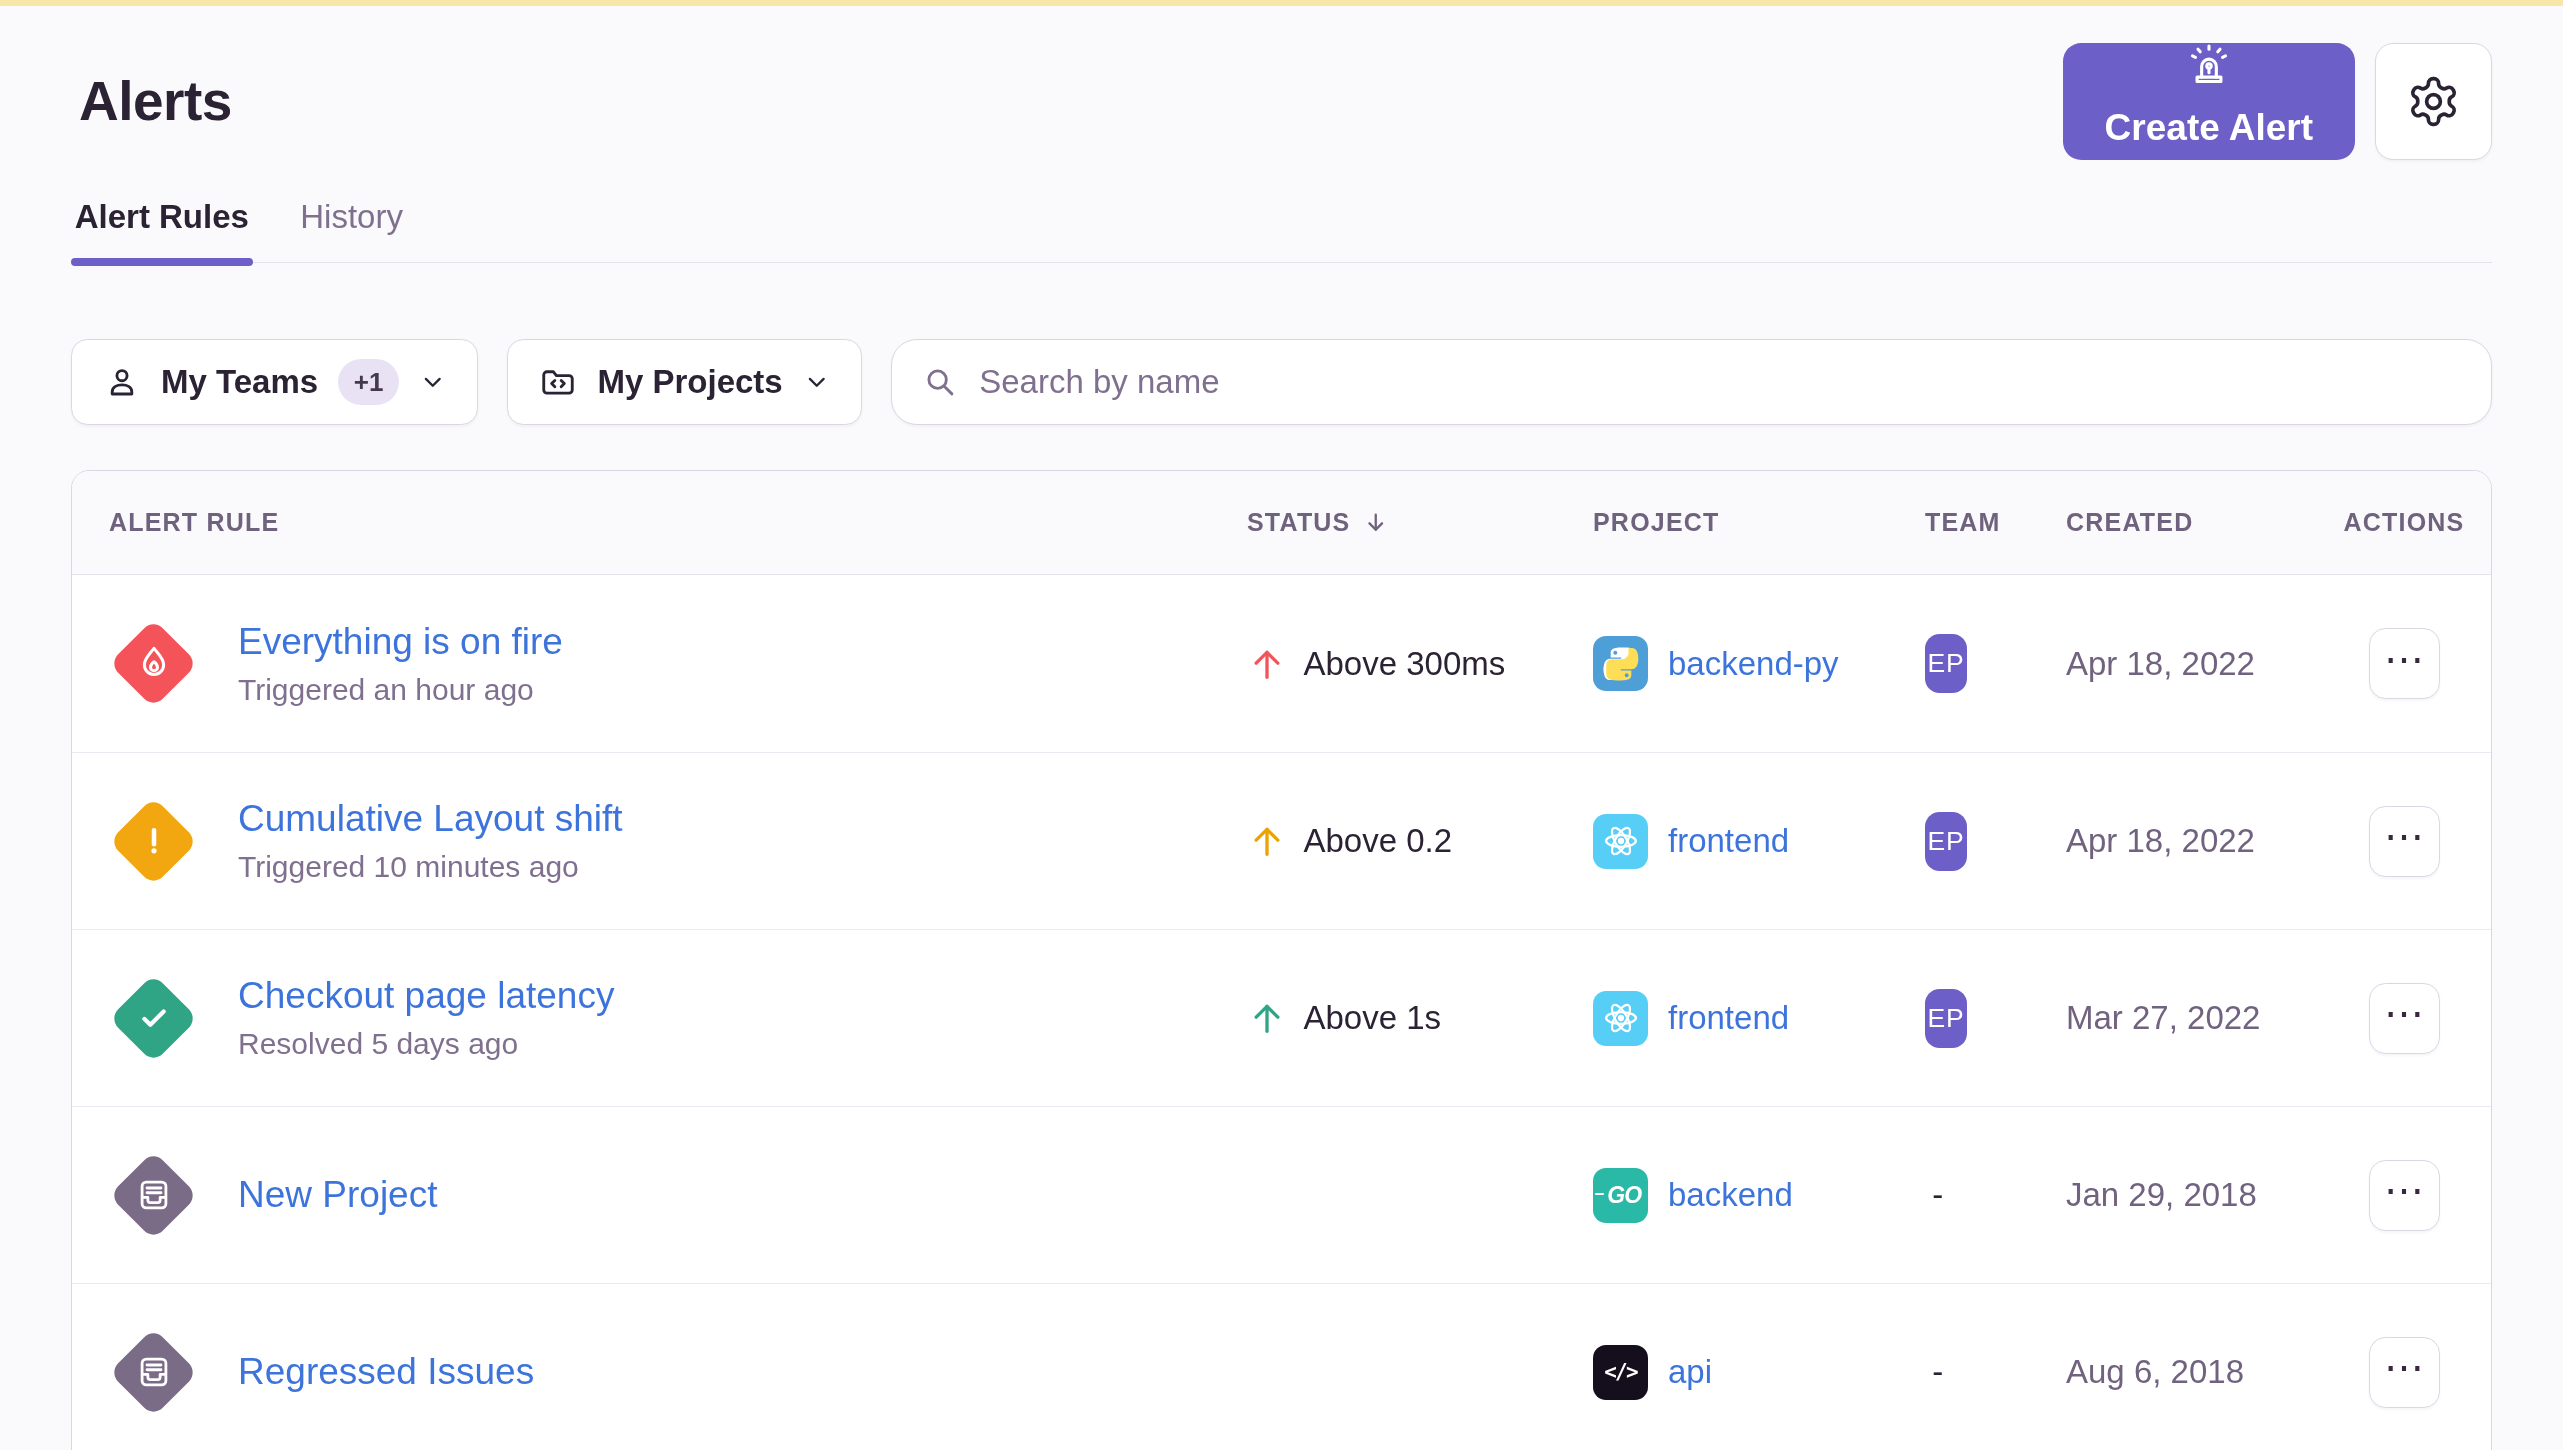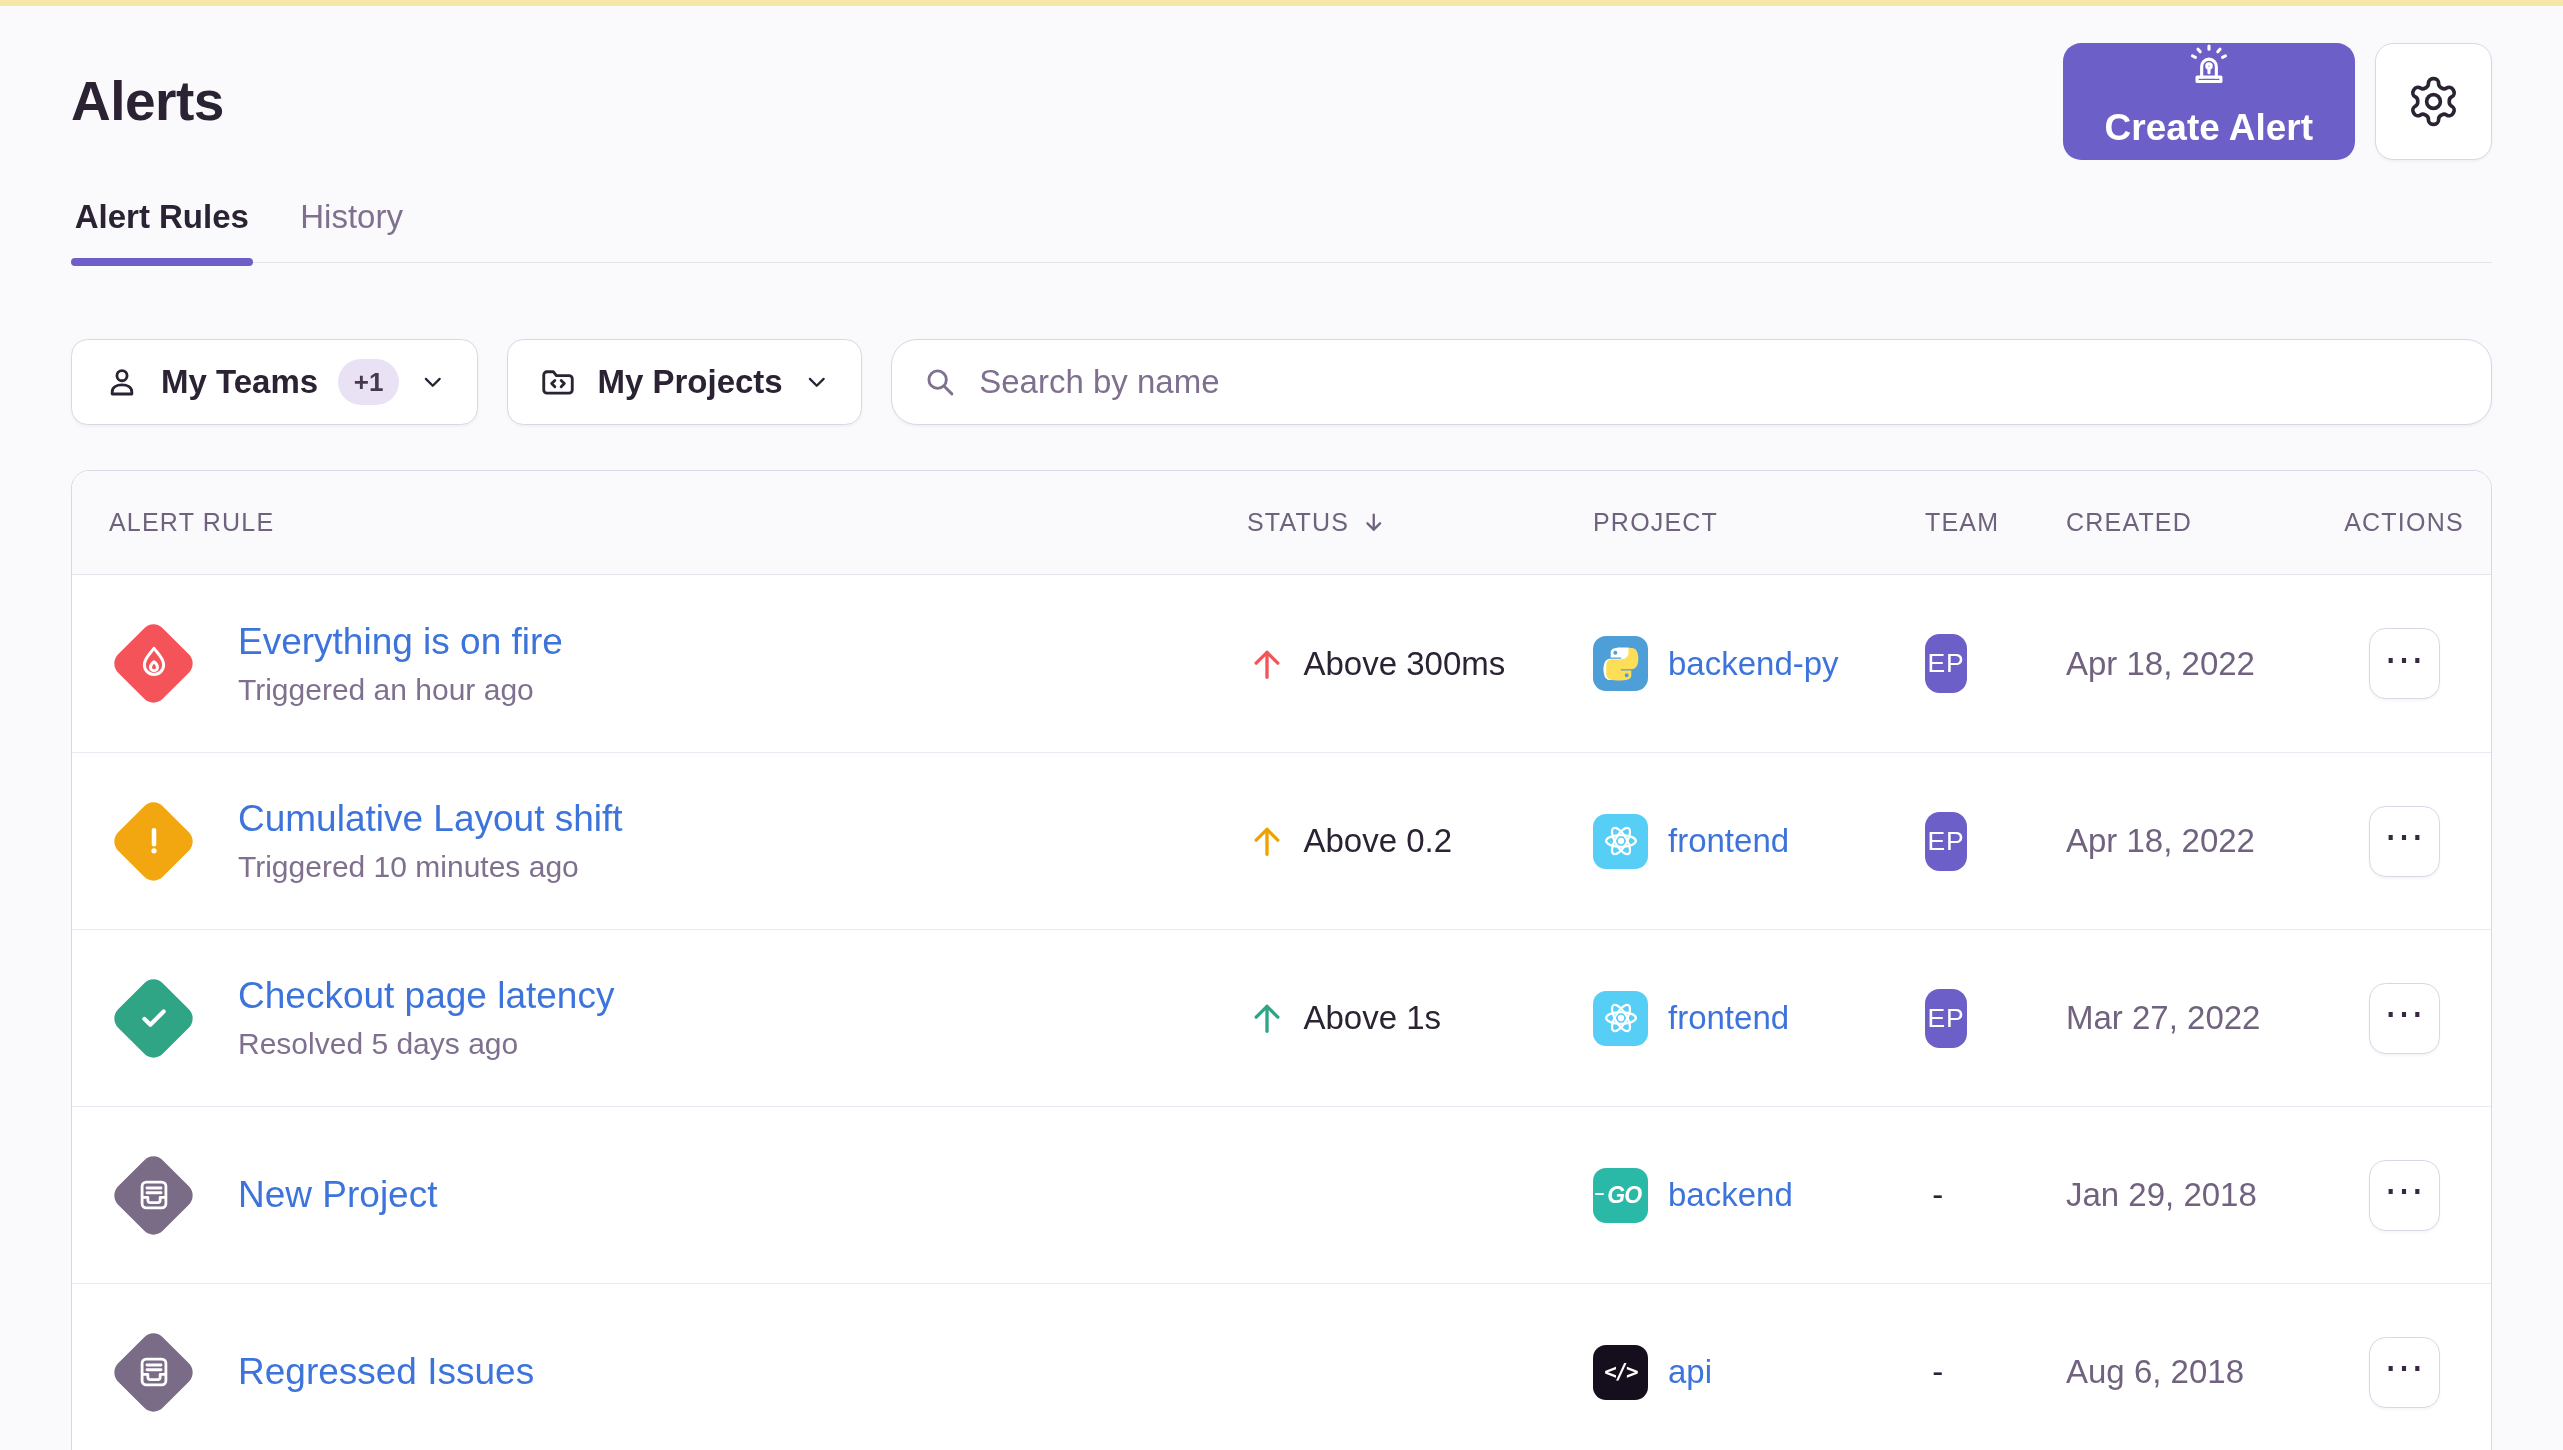--- a/index.html
+++ b/index.html
@@ -8,21 +8,21 @@
     font-family: "Liberation Sans", sans-serif;
     background: #FAF9FB;
     color: #2B2233;
   }
   .screen { width: 2563px; height: 1450px; overflow: hidden; position: relative; }
   .top-stripe { height: 5.5px; background: #F6E7A9; }
   .page { padding: 0 71px; }
 
   
   .header-row { display: flex; justify-content: space-between; align-items: center; margin-top: 37px; }
-  .page-title { font-size: 55px; font-weight: 800; color: #2B2233; letter-spacing: -0.5px; }
+  .page-title { font-size: 55px; font-weight: 800; color: #2B2233; letter-spacing: -0.5px; margin-left: 8px; }
   .header-actions { display: flex; gap: 20px; }
   .btn-create {
     height: 117px; padding: 0 42px; background: #6D5FC8; border: none; border-radius: 18.3px;
     color: #fff; font-size: 37px; font-weight: 700; font-family: inherit;
     display: flex; align-items: center; gap: 20px; cursor: pointer; flex-direction: column;
   }
   .btn-gear {
     width: 117px; height: 117px; background: #fff; border: 1.8px solid #DCD6E4; border-radius: 18.3px;
     display: flex; align-items: center; justify-content: center; cursor: pointer;
     box-shadow: 0 1.8px 2.7px rgba(40,30,60,0.04);
@@ -68,21 +68,21 @@
     margin-top: 45px; background: #fff; border: 1.8px solid #DCD6E4;
     border-radius: 18.3px 18.3px 0 0; overflow: hidden;
   }
   .thead, .trow {
     display: grid;
     grid-template-columns: 1fr 346px 332px 141px 264px 161px;
     align-items: center;
   }
   .thead {
     height: 104px; background: #FAF9FB; border-bottom: 1.8px solid #E7E1EC;
-    color: #6F627E; font-size: 25px; font-weight: 400; letter-spacing: 1.2px; text-transform: uppercase;
+    color: #6F627E; font-size: 25px; font-weight: 700; letter-spacing: 1.2px; text-transform: uppercase;
   }
   .th-rule { padding-left: 37px; }
   .th-status { display: flex; align-items: center; gap: 11px; background: none; border: none;
     font: inherit; color: inherit; letter-spacing: inherit; text-transform: inherit; cursor: pointer; }
   .th-actions { text-align: center; padding-right: 13px; }
   .trow { height: 177px; }
   .trow + .trow { border-top: 1.8px solid #EDE8F1; }
 
   .cell-rule { display: flex; align-items: center; gap: 40px; padding-left: 37px; }
   .diamond { width: 89px; height: 89px; position: relative; flex: none;

